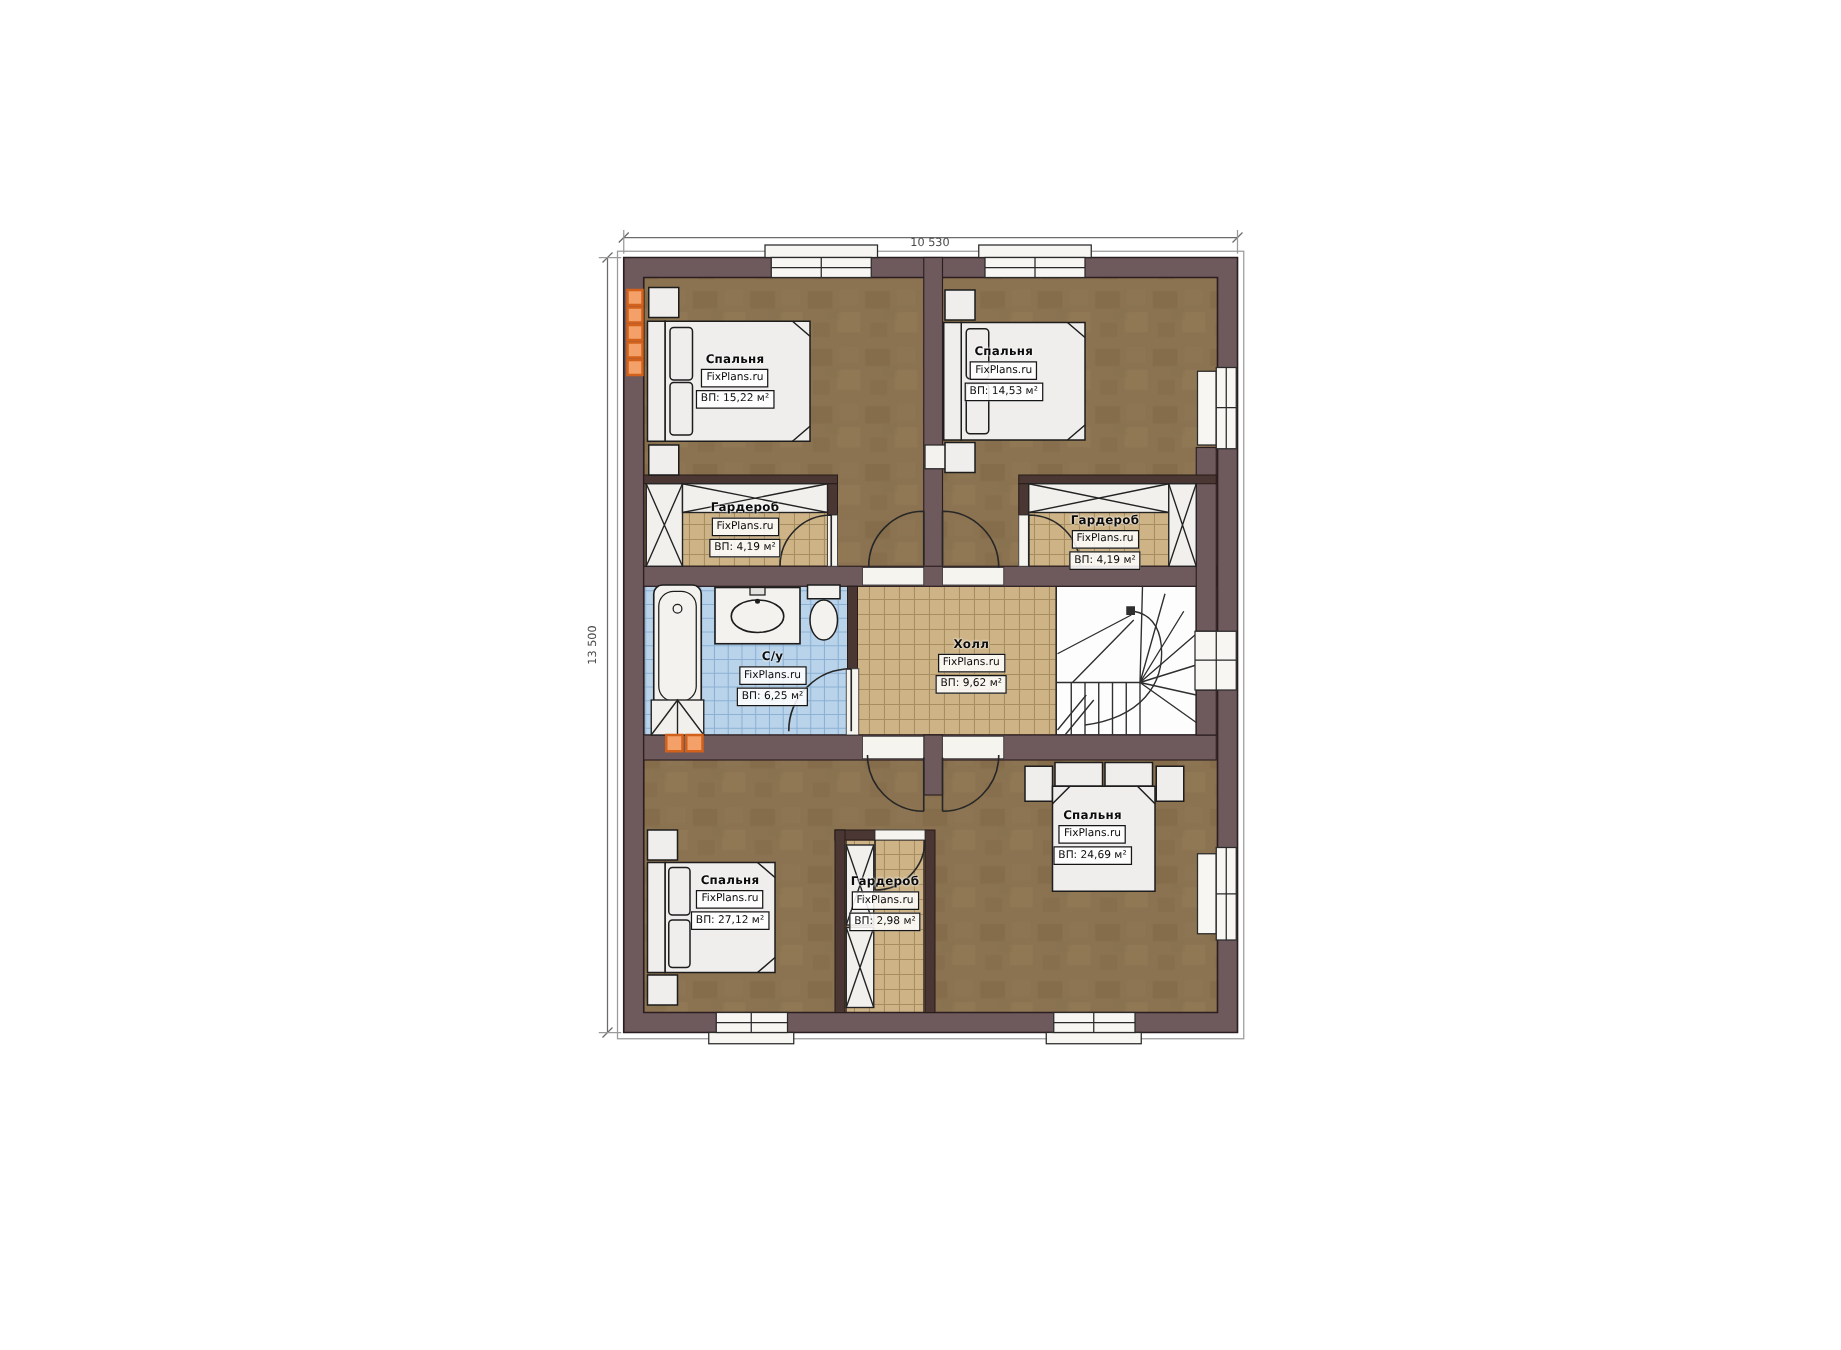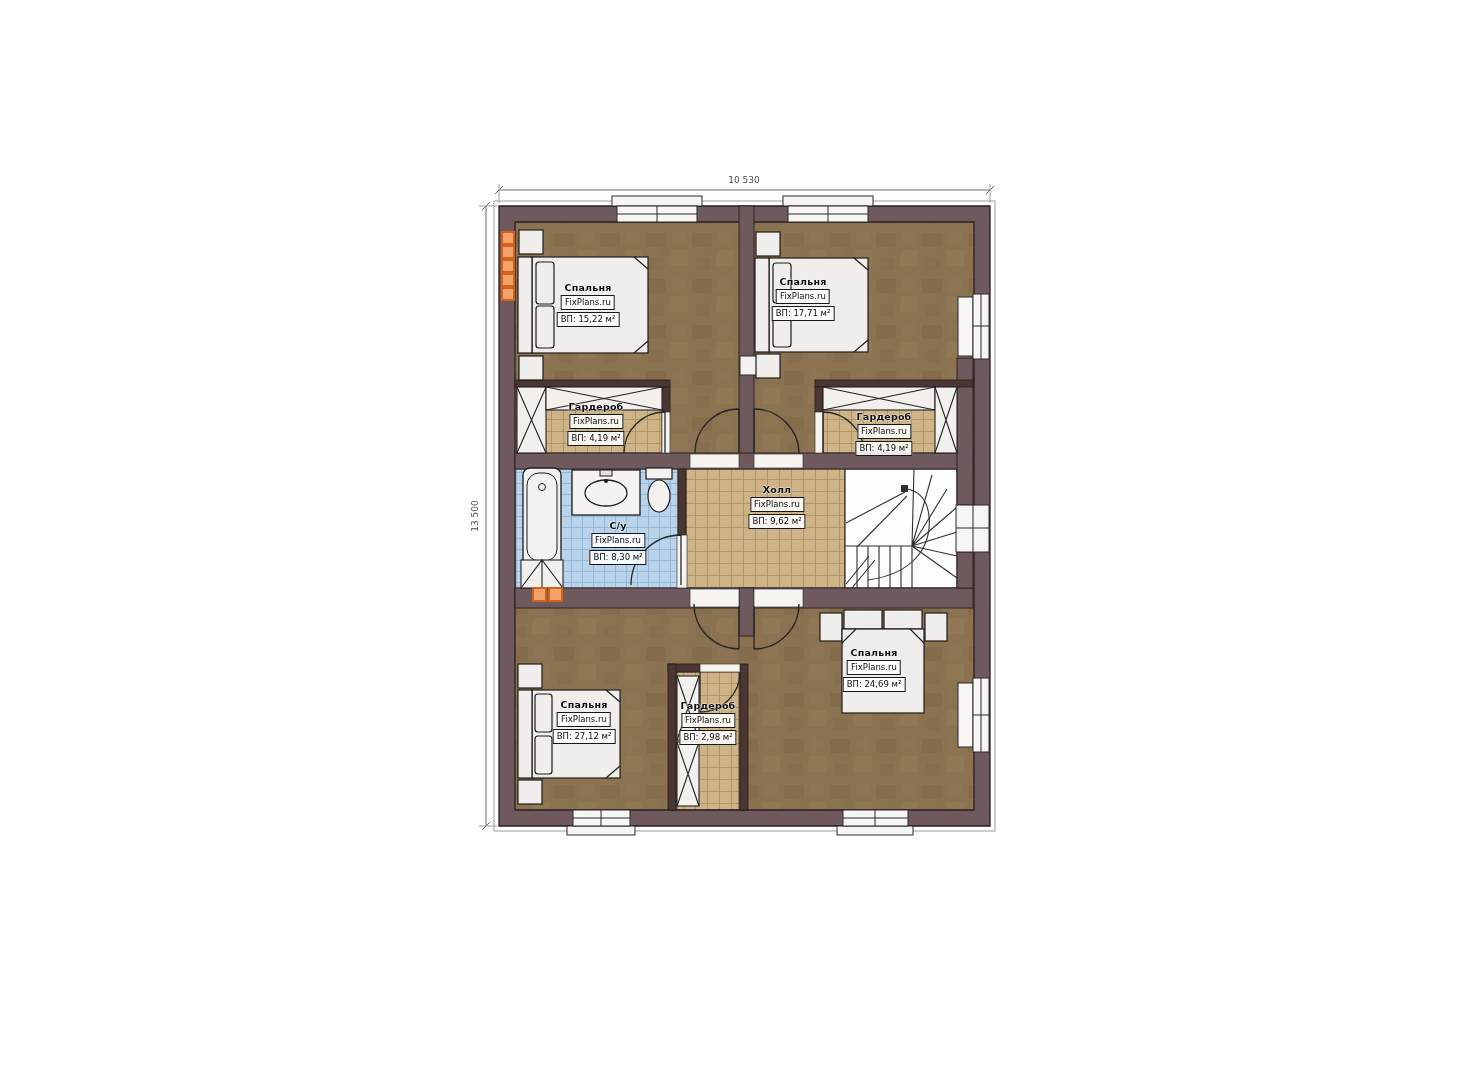--- a/index.html
+++ b/index.html
@@ -216,49 +216,49 @@
     <rect x="502" y="232" width="12" height="12"></rect>
     <rect x="502" y="246" width="12" height="12"></rect>
     <rect x="502" y="260" width="12" height="12"></rect>
     <rect x="502" y="274" width="12" height="12"></rect>
     <rect x="502" y="288" width="12" height="12"></rect>
     <rect x="533" y="588" width="13" height="13"></rect>
     <rect x="549" y="588" width="13" height="13"></rect>
   </g>
 </svg>
 
-  <div class="dim-label top" style="left:744px;top:175px">10 530</div>
+  <div class="dim-label top" style="left:744px;top:190px">10 530</div>
   <div class="dim-label left" style="left:475px;top:516px">13 500</div>
 
   <div class="room-label" style="left:588px;top:282px">
     <div class="room-name">Спальня</div>
     <div class="label-box">FixPlans.ru</div>
     <div class="label-box">ВП: 15,22 м²</div>
   </div>
   <div class="room-label" style="left:803px;top:276px">
     <div class="room-name">Спальня</div>
     <div class="label-box">FixPlans.ru</div>
-    <div class="label-box">ВП: 17,71 м²</div>
+    <div class="label-box">ВП: 14,53 м²</div>
   </div>
   <div class="room-label" style="left:596px;top:401px">
     <div class="room-name">Гардероб</div>
     <div class="label-box">FixPlans.ru</div>
     <div class="label-box">ВП: 4,19 м²</div>
   </div>
   <div class="room-label" style="left:884px;top:411px">
     <div class="room-name">Гардероб</div>
     <div class="label-box">FixPlans.ru</div>
     <div class="label-box">ВП: 4,19 м²</div>
   </div>
   <div class="room-label" style="left:618px;top:520px">
     <div class="room-name">С/у</div>
     <div class="label-box">FixPlans.ru</div>
-    <div class="label-box">ВП: 8,30 м²</div>
-  </div>
-  <div class="room-label" style="left:777px;top:484px">
+    <div class="label-box">ВП: 6,25 м²</div>
+  </div>
+  <div class="room-label" style="left:777px;top:510px">
     <div class="room-name">Холл</div>
     <div class="label-box">FixPlans.ru</div>
     <div class="label-box">ВП: 9,62 м²</div>
   </div>
   <div class="room-label" style="left:584px;top:699px">
     <div class="room-name">Спальня</div>
     <div class="label-box">FixPlans.ru</div>
     <div class="label-box">ВП: 27,12 м²</div>
   </div>
   <div class="room-label" style="left:708px;top:700px">

